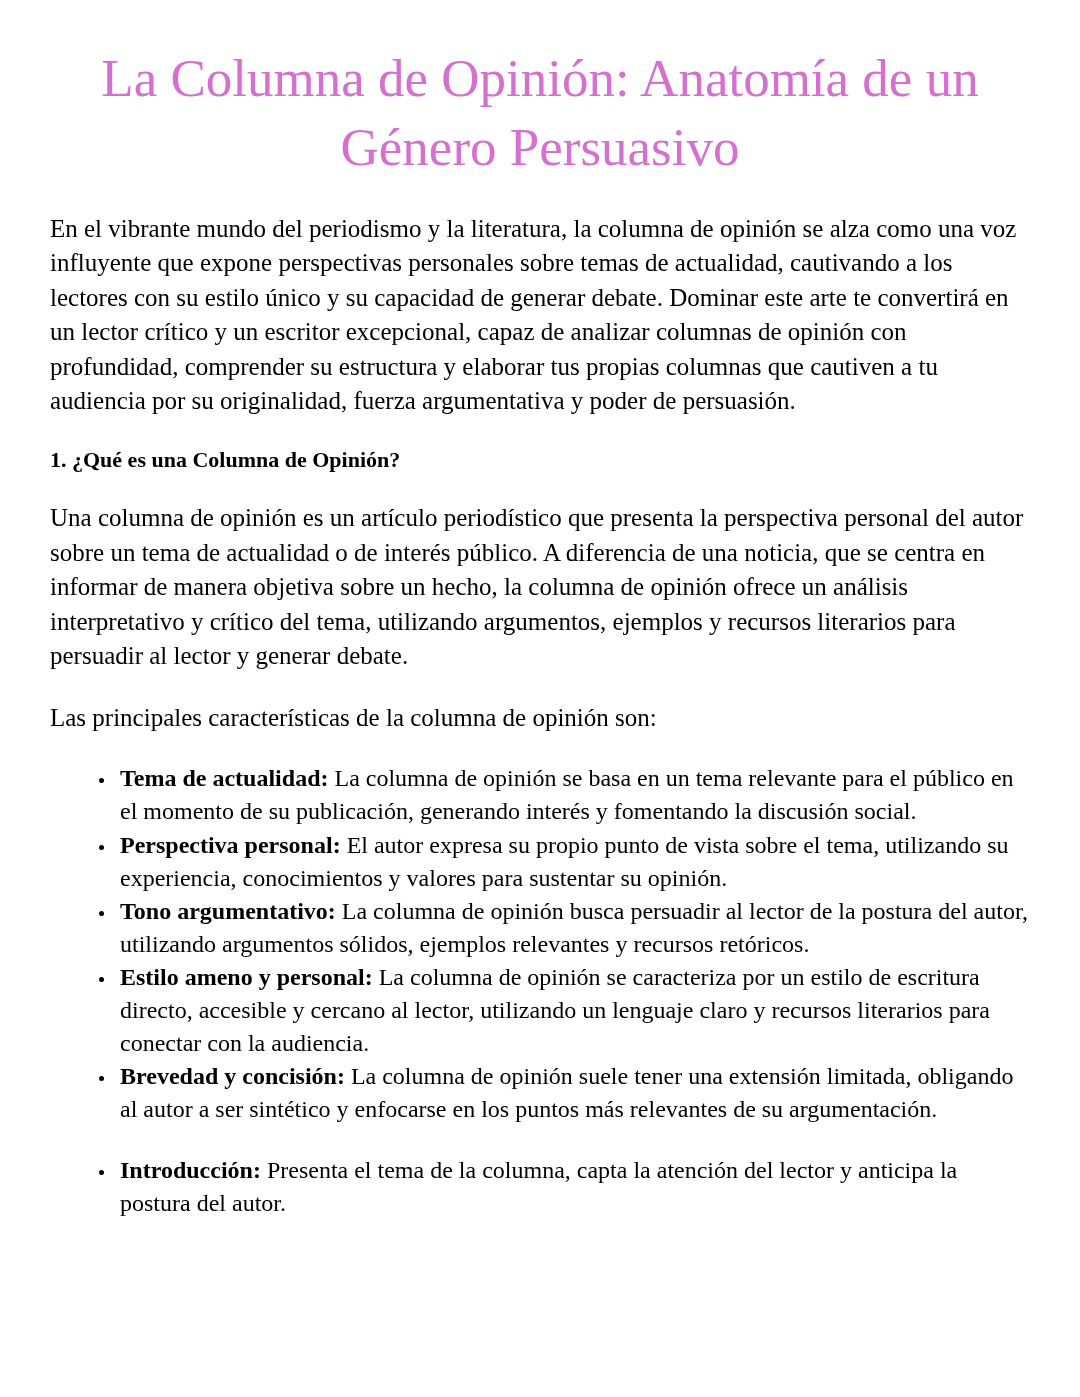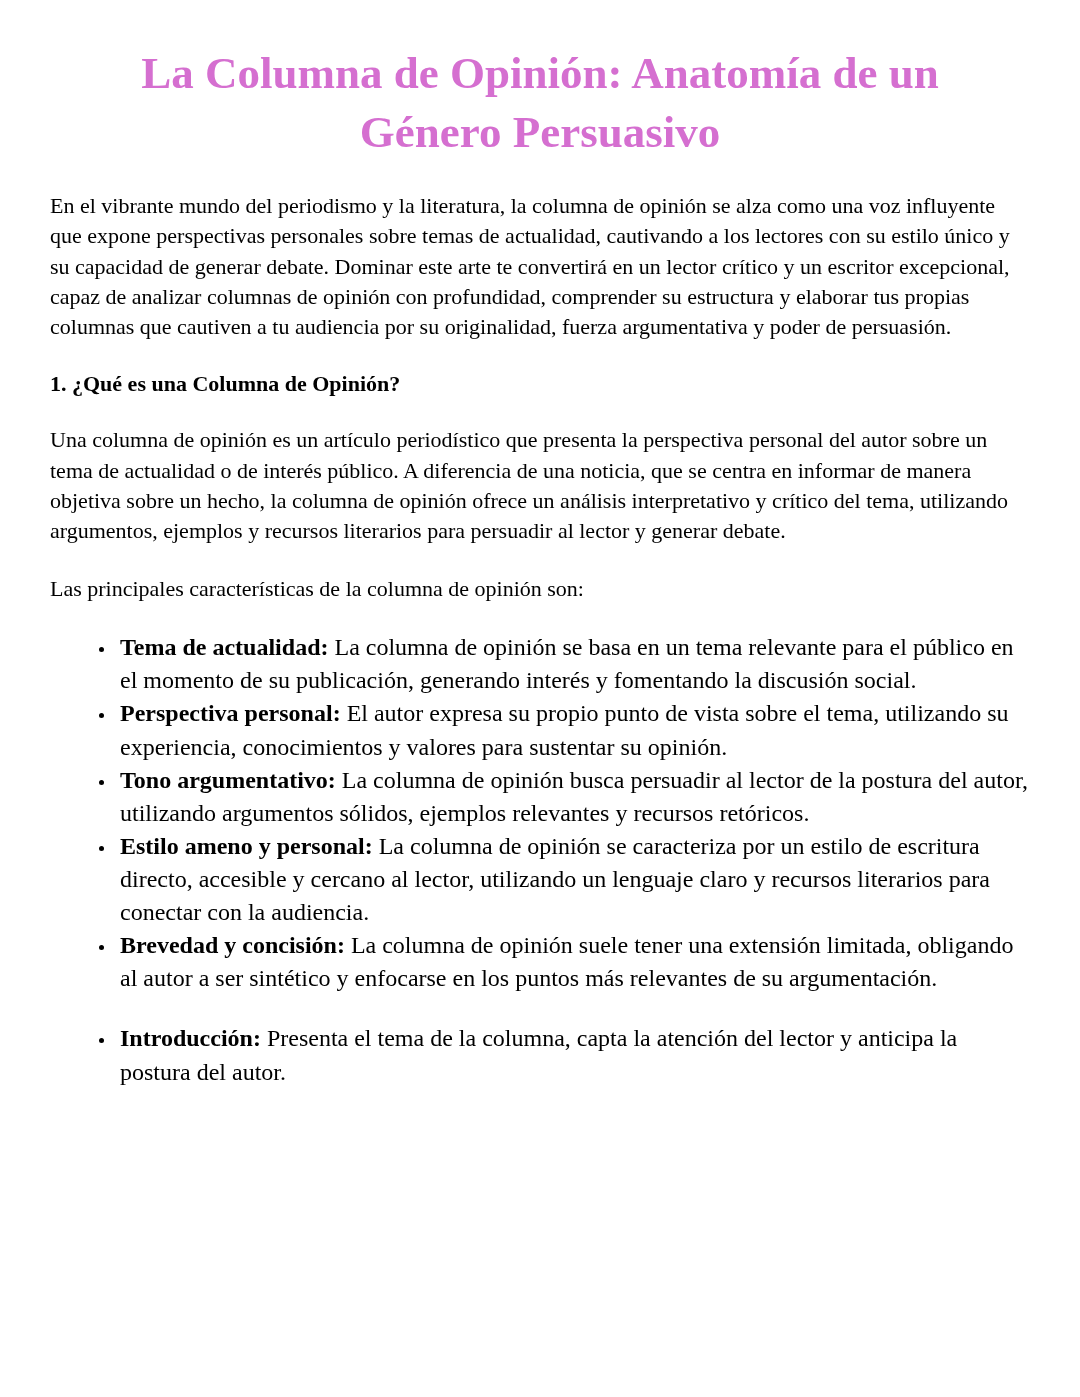--- a/index.html
+++ b/index.html
@@ -11,29 +11,29 @@
     color: #000000;
     -webkit-font-smoothing: antialiased;
   }
   .page {
     width: 1080px;
     min-height: 1397px;
     background: #ffffff;
     padding: 36px 50px 40px 50px;
   }
   .doc-title {
-    font-size: 45px;
-    font-weight: bold;
+    font-size: 53px;
+    font-weight: normal;
     line-height: 1.3;
     text-align: center;
     max-width: 900px;
     margin: 8px auto 30px auto;
   }
   p.para {
-    font-size: 22px;
+    font-size: 25px;
     line-height: 1.38;
     margin: 0 0 27px 0;
   }
   h2.section-heading {
     font-size: 22px;
     font-weight: bold;
     line-height: 1.3;
     margin: 0 0 27px 0;
   }
   ul.doc-list {

